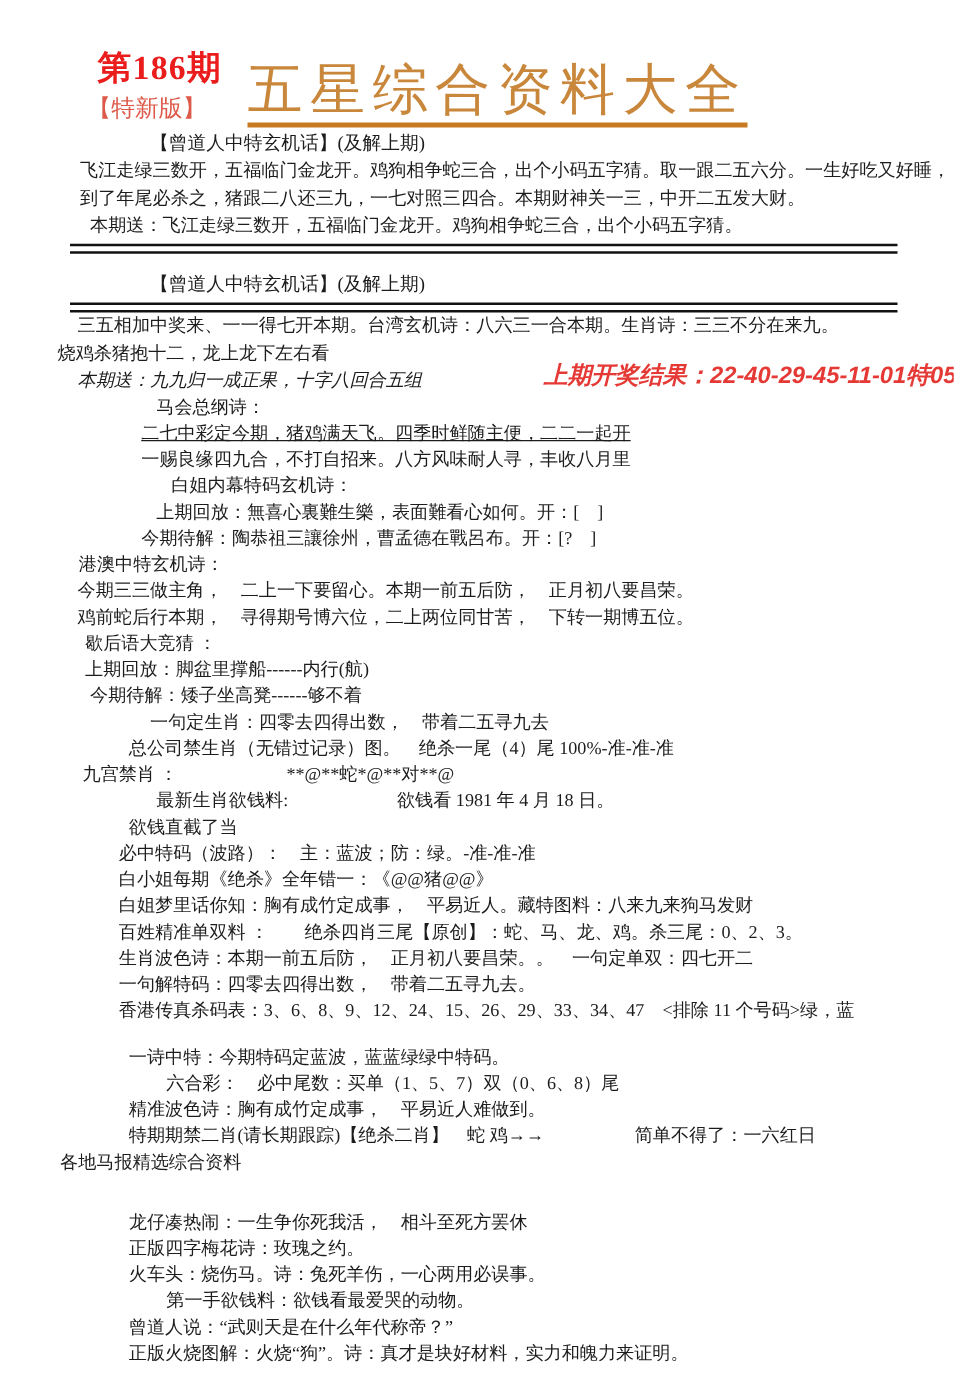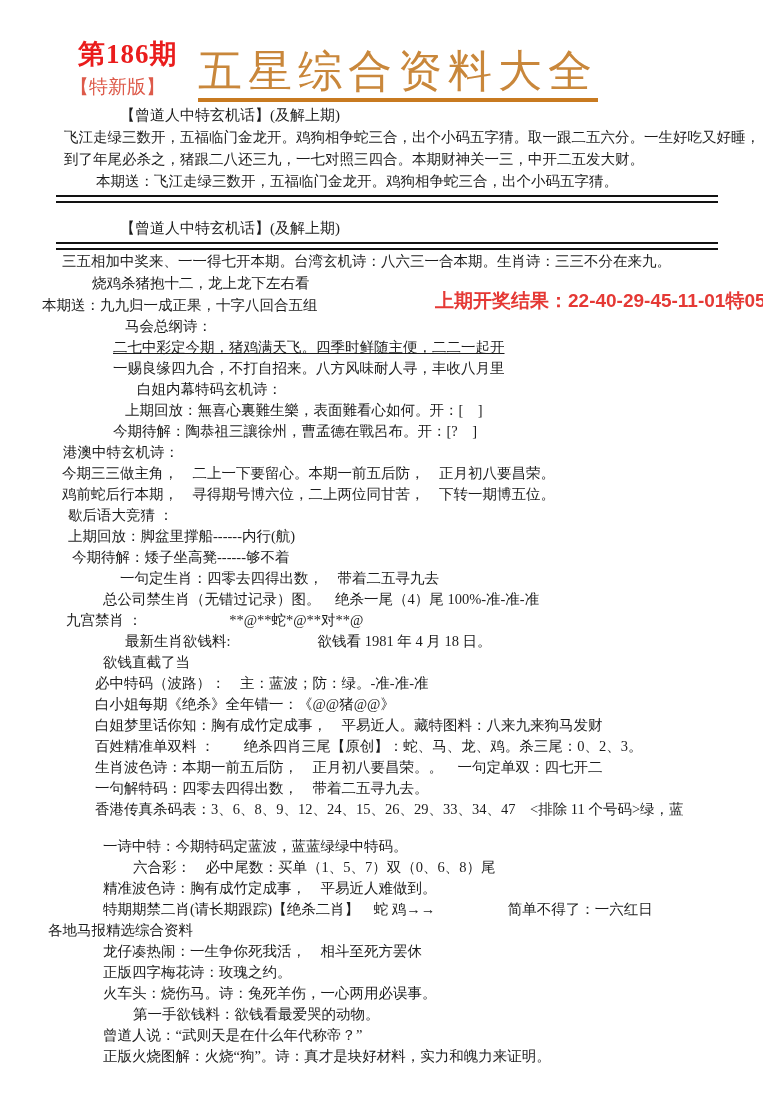--- a/index.html
+++ b/index.html
@@ -58,28 +58,28 @@
 <body>
 
 <div class="page">
   <div class="issue">第186期</div>
   <div class="edition">【特新版】</div>
   <div class="main-title">五星综合资料大全</div>
   <div class="content">
       <div class="ln h22 heading" style="padding-left: 120px;"><span>【曾道人中特玄机话】(及解上期)</span></div>
       <div class="ln h22" style="padding-left: 64px;"><span>飞江走绿三数开，五福临门金龙开。鸡狗相争蛇三合，出个小码五字猜。取一跟二五六分。一生好吃又好睡，</span></div>
       <div class="ln h22" style="padding-left: 64px;"><span>到了年尾必杀之，猪跟二八还三九，一七对照三四合。本期财神关一三，中开二五发大财。</span></div>
-      <div class="ln h22" style="padding-left: 96px;"><span>本期送：飞江走绿三数开，五福临门金龙开。鸡狗相争蛇三合，出个小码五字猜。</span></div>
+      <div class="ln h22" style="padding-left: 72px;"><span>本期送：飞江走绿三数开，五福临门金龙开。鸡狗相争蛇三合，出个小码五字猜。</span></div>
       <div class="rule"></div>
       <div style="height: 14px;"></div>
       <div class="ln h22 heading" style="padding-left: 120px;"><span>【曾道人中特玄机话】(及解上期)</span></div>
       <div class="rule"></div>
       <div class="ln h22" style="padding-left: 62px;"><span>三五相加中奖来、一一得七开本期。台湾玄机诗：八六三一合本期。生肖诗：三三不分在来九。</span></div>
-      <div class="ln h22" style="padding-left: 92px;"><span>烧鸡杀猪抱十二，龙上龙下左右看</span></div>
-      <div class="ln h22" style="padding-left: 42px;"><span>本期送：九九归一成正果，十字八回合五组</span><span class="red-result"><span>上期开奖结果：</span><span>22-40-29-45-11-01特05</span></span></div>
+      <div class="ln h22" style="padding-left: 46px;"><span>烧鸡杀猪抱十二，龙上龙下左右看</span></div>
+      <div class="ln h22" style="padding-left: 62px; font-style: italic;"><span>本期送：九九归一成正果，十字八回合五组</span><span class="red-result"><span>上期开奖结果：</span><span>22-40-29-45-11-01特05</span></span></div>
       <div class="ln" style="padding-left: 125px;"><span>马会总纲诗：</span></div>
       <div class="ln" style="padding-left: 113px; text-decoration: underline;"><span>二七中彩定今期，猪鸡满天飞。四季时鲜随主便，二二一起开</span></div>
       <div class="ln" style="padding-left: 113px;"><span>一赐良缘四九合，不打自招来。八方风味耐人寻，丰收八月里</span></div>
       <div class="ln" style="padding-left: 103px; margin-left: 34px;"><span>白姐内幕特码玄机诗：</span></div>
       <div class="ln" style="padding-left: 113px; margin-left: 12px;"><span>上期回放：無喜心裏難生樂，表面難看心如何。开：[　]</span></div>
       <div class="ln" style="padding-left: 113px;"><span>今期待解：陶恭祖三讓徐州，曹孟德在戰呂布。开：[?　]</span></div>
       <div class="ln" style="padding-left: 63px;"><span>港澳中特玄机诗：</span></div>
       <div class="ln" style="padding-left: 62px;"><span>今期三三做主角，　二上一下要留心。本期一前五后防，　正月初八要昌荣。</span></div>
       <div class="ln" style="padding-left: 62px;"><span>鸡前蛇后行本期，　寻得期号博六位，二上两位同甘苦，　下转一期博五位。</span></div>
       <div class="ln" style="padding-left: 68px;"><span>歇后语大竞猜 ：</span></div>
@@ -96,20 +96,20 @@
       <div class="ln" style="padding-left: 95px;"><span>百姓精准单双料 ：　　绝杀四肖三尾【原创】：蛇、马、龙、鸡。杀三尾：0、2、3。</span></div>
       <div class="ln" style="padding-left: 95px;"><span>生肖波色诗：本期一前五后防，　正月初八要昌荣。。　一句定单双：四七开二</span></div>
       <div class="ln" style="padding-left: 95px;"><span>一句解特码：四零去四得出数，　带着二五寻九去。</span></div>
       <div class="ln" style="padding-left: 95px;"><span>香港传真杀码表：3、6、8、9、12、24、15、26、29、33、34、47　&lt;排除 11 个号码&gt;绿，蓝</span></div>
       <div style="height: 16px;"></div>
       <div class="ln" style="padding-left: 103px;"><span>一诗中特：今期特码定蓝波，蓝蓝绿绿中特码。</span></div>
       <div class="ln" style="padding-left: 133px;"><span>六合彩：　必中尾数：买单（1、5、7）双（0、6、8）尾</span></div>
       <div class="ln" style="padding-left: 103px;"><span>精准波色诗：胸有成竹定成事，　平易近人难做到。</span></div>
       <div class="ln" style="padding-left: 103px;"><span>特期期禁二肖(请长期跟踪)【绝杀二肖】　蛇 鸡→→　　　　　简单不得了：一六红日</span></div>
       <div class="ln" style="padding-left: 48px;"><span>各地马报精选综合资料</span></div>
-      <div class="ln" style="padding-left: 103px;"><span>龙仔凑热闹：一生争你死我活，　相斗至死方罢休</span></div>
+      <div class="ln" style="padding-left: 103px; margin-top: 27px;"><span>龙仔凑热闹：一生争你死我活，　相斗至死方罢休</span></div>
       <div class="ln" style="padding-left: 103px;"><span>正版四字梅花诗：玫瑰之约。</span></div>
       <div class="ln" style="padding-left: 103px;"><span>火车头：烧伤马。诗：兔死羊伤，一心两用必误事。</span></div>
       <div class="ln" style="padding-left: 133px;"><span>第一手欲钱料：欲钱看最爱哭的动物。</span></div>
       <div class="ln" style="padding-left: 103px;"><span>曾道人说：“武则天是在什么年代称帝？”</span></div>
       <div class="ln" style="padding-left: 103px;"><span>正版火烧图解：火烧“狗”。诗：真才是块好材料，实力和魄力来证明。</span></div>
     </div>
 </div>
 
 </body></html>

